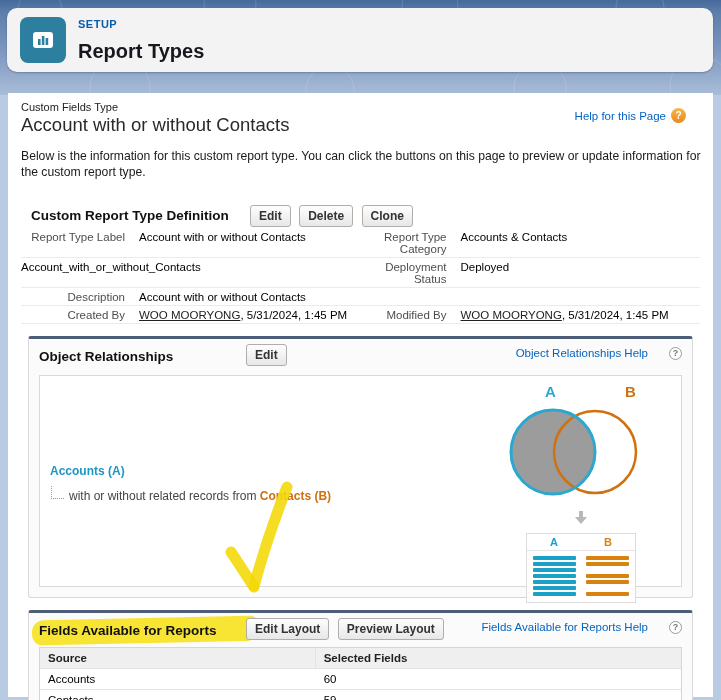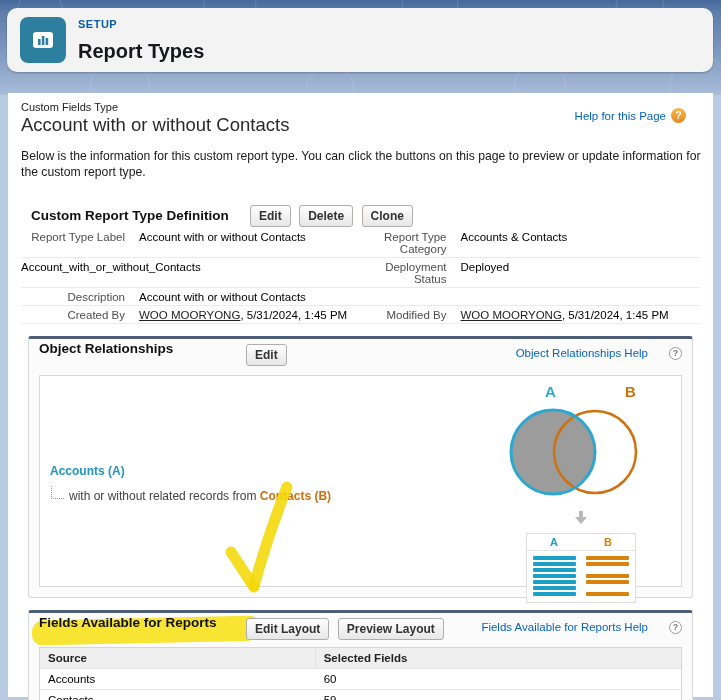--- a/index.html
+++ b/index.html
@@ -70,21 +70,21 @@
   .dcell { width:50%; display:flex; font-size:11.5px; }
   .dlabel { width:118px; text-align:right; padding-right:14px; color:#4e4e4e; flex:0 0 auto; }
   .dcell.r .dlabel { width:100px; }
   .dvalue { color:#000; }
   .ulink { color:#222; text-decoration:underline; cursor:pointer; }
   
   .card {
     margin:12px 7px 0 7px; background:#fbfbfb;
     border:1px solid #d8d8d8; border-top:3px solid #4e5d78; border-radius:3px;
   }
-  .card-head { position:relative; height:34px; padding-top:0; }
+  .card-head { position:relative; height:34px; padding-top:8px; }
   .card-head .sec-heading { margin-left:10px; position:relative; z-index:1; }
   .card-buttons { position:absolute; left:217px; top:5px; z-index:1; }
   .card-help { position:absolute; right:10px; top:8px; display:flex; gap:21px; z-index:1; }
   .card-help a { color:#0563c1; font-size:11.5px; text-decoration:none; cursor:pointer; }
   
   .rel-box {
     position:relative; margin:2px 10px 10px 10px; height:212px;
     background:#fff; border:1px solid #d9d9d9;
   }
   .rel-left { position:absolute; left:10px; top:88px; }

